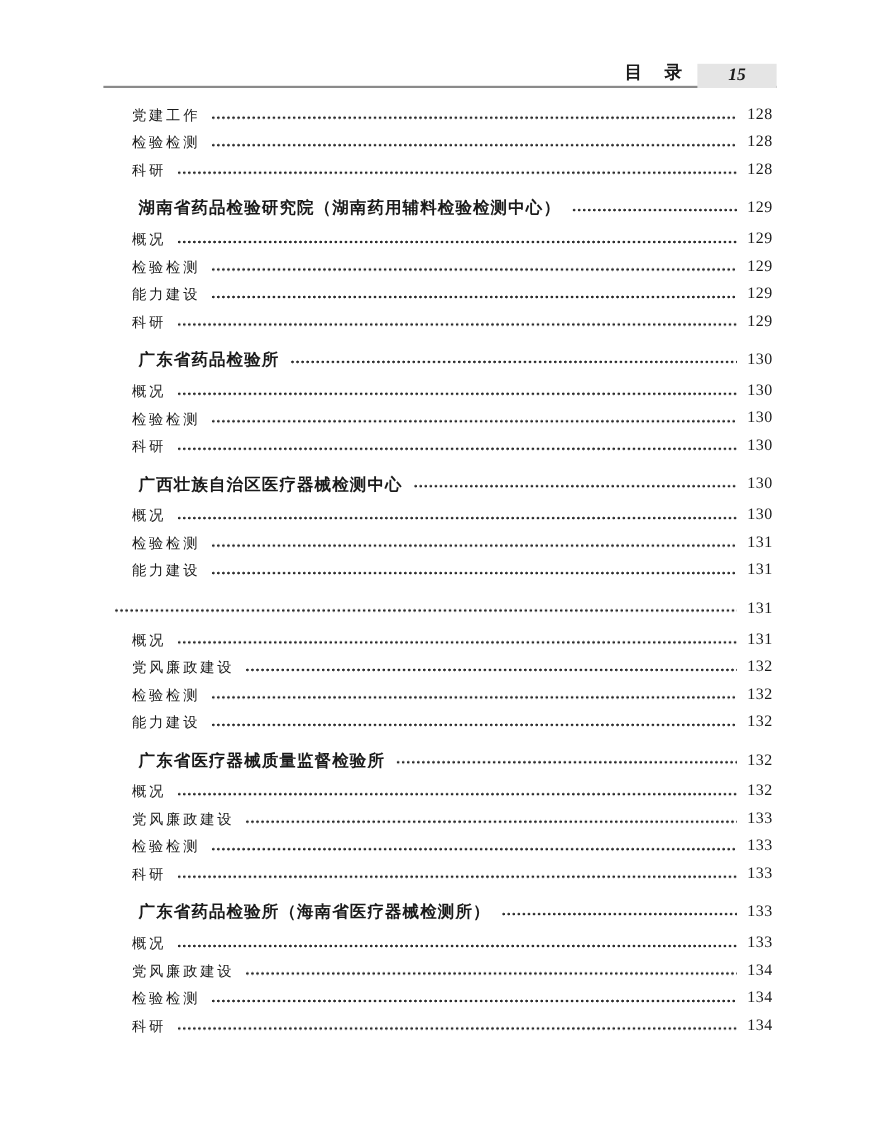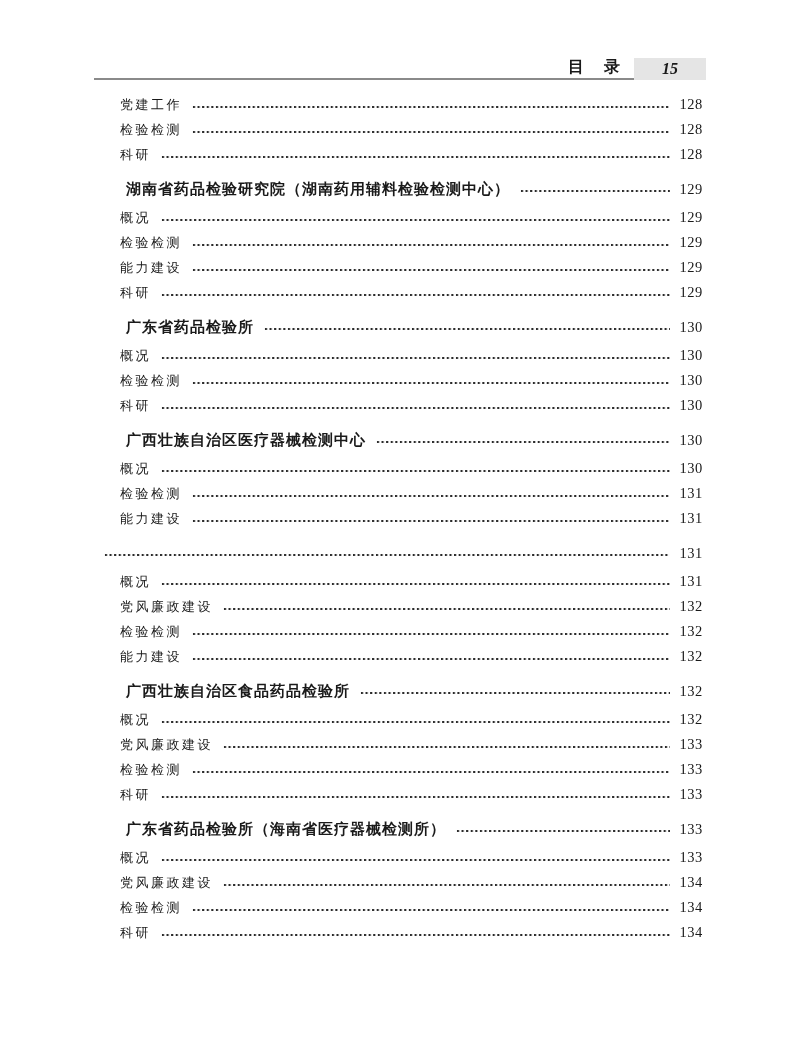--- a/index.html
+++ b/index.html
@@ -214,21 +214,21 @@
           <span class="label">检验检测</span>
           <span class="leader"></span>
           <span class="pagenum">132</span>
         </div>
         <div class="toc-row sub">
           <span class="label">能力建设</span>
           <span class="leader"></span>
           <span class="pagenum">132</span>
         </div>
         <div class="toc-row heading">
-          <span class="label">广西壮族自治区食品药品检验所</span>
+          <span class="label">广东省医疗器械质量监督检验所</span>
           <span class="leader"></span>
           <span class="pagenum">132</span>
         </div>
         <div class="toc-row sub">
           <span class="label">概况</span>
           <span class="leader"></span>
           <span class="pagenum">132</span>
         </div>
         <div class="toc-row sub">
           <span class="label">党风廉政建设</span>

